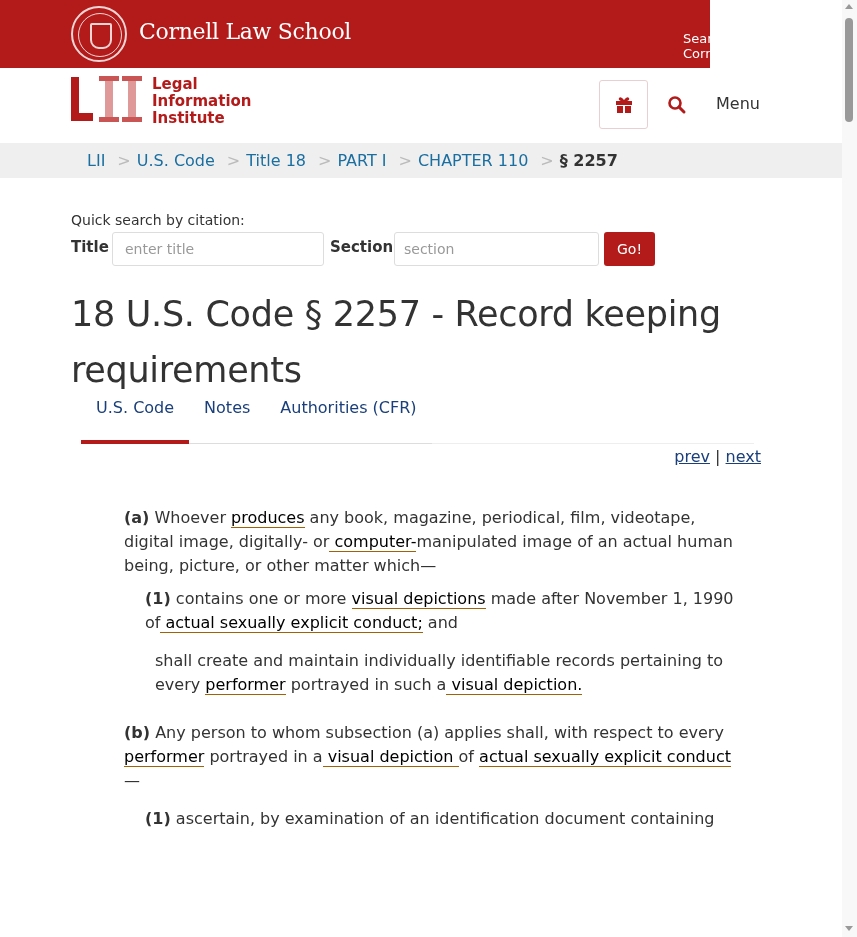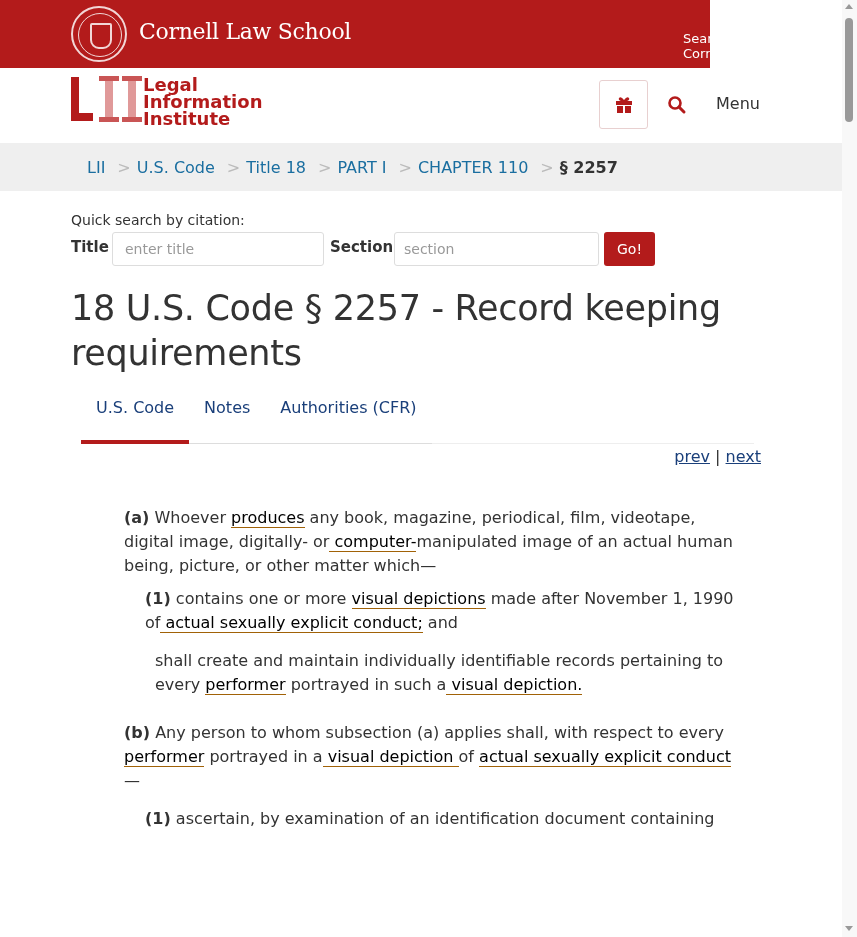--- a/index.html
+++ b/index.html
@@ -12,40 +12,40 @@
   .seal::after { content: ""; position: absolute; left: 17px; top: 15px; width: 18px; height: 22px; border: 2px solid #f2d6d6; border-radius: 2px 2px 9px 9px; }
   .school-name { position: absolute; left: 139px; top: 19px; font-family: "DejaVu Serif", serif; font-size: 22px; color: #fff; letter-spacing: -0.3px; }
   .search-cornell { position: absolute; left: 683px; top: 31px; font-size: 13px; color: #fff; }
 
   .lii-logo { position: absolute; left: 71px; top: 76px; display: flex; align-items: flex-start; }
   .lii-letters { position: relative; width: 72px; height: 46px; }
   .lii-L { position: absolute; left: 0; top: 1px; width: 8px; height: 44px; background: #b31b1b; }
   .lii-L2 { position: absolute; left: 0; top: 37px; width: 22px; height: 8px; background: #b31b1b; }
   .lii-I { position: absolute; top: 1px; width: 8px; height: 44px; background: #e09999; }
   .lii-Icap { position: absolute; height: 5px; width: 20px; background: #c95555; }
-  .lii-text { margin-left: 0; font-size: 18px; font-weight: bold; color: #b31b1b; line-height: 17px; margin-top: 0; }
+  .lii-text { margin-left: 9px; font-size: 15px; font-weight: bold; color: #b31b1b; line-height: 17px; margin-top: 0; }
 
   .gift-btn { position: absolute; left: 599px; top: 80px; width: 49px; height: 49px; border: 1px solid #e8d0d0; border-radius: 3px; display: flex; align-items: center; justify-content: center; background: #fff; }
   .search-btn { position: absolute; left: 664px; top: 92px; width: 26px; height: 26px; }
   .menu-btn { position: absolute; left: 716px; top: 94px; font-size: 16px; color: #333; }
 
-  .breadcrumb { position: absolute; left: 0; top: 143px; width: 842px; height: 48px; background: #efefef; display: flex; align-items: center; padding-left: 87px; font-size: 16px; }
+  .breadcrumb { position: absolute; left: 0; top: 143px; width: 842px; height: 35px; background: #efefef; display: flex; align-items: center; padding-left: 87px; font-size: 16px; }
   .breadcrumb a { color: #1a6ea0; text-decoration: none; }
   .breadcrumb .sep { color: #bbb; margin: 0 6px 0 12px; }
   .breadcrumb .current { font-weight: bold; color: #333; }
 
   .qs-label { position: absolute; left: 71px; top: 212px; font-size: 14px; color: #333; }
   .qs-title-lbl { position: absolute; left: 71px; top: 238px; font-size: 15px; font-weight: bold; color: #333; }
   .qs-title-input { position: absolute; left: 112px; top: 232px; width: 212px; height: 34px; border: 1px solid #ddd; border-radius: 3px; padding-left: 12px; font-size: 14px; font-family: "DejaVu Sans", sans-serif; color: #333; }
   .qs-sec-lbl { position: absolute; left: 330px; top: 238px; font-size: 15px; font-weight: bold; color: #333; }
   .qs-sec-input { position: absolute; left: 394px; top: 232px; width: 205px; height: 34px; border: 1px solid #ddd; border-radius: 3px; padding-left: 9px; font-size: 14px; font-family: "DejaVu Sans", sans-serif; color: #333; }
   input::placeholder { color: #999; }
   .go-btn { position: absolute; left: 604px; top: 232px; width: 51px; height: 34px; background: #b31b1b; color: #fff; border: none; border-radius: 3px; font-size: 14px; font-family: "DejaVu Sans", sans-serif; }
 
-  .page-title { position: absolute; left: 71px; top: 286px; width: 700px; font-size: 35px; font-weight: normal; line-height: 45px; color: #333; letter-spacing: -0.3px; }
+  .page-title { position: absolute; left: 71px; top: 286px; width: 700px; font-size: 35px; font-weight: normal; line-height: 56px; color: #333; letter-spacing: -0.3px; }
 
   .tabs { position: absolute; left: 81px; top: 388px; display: flex; }
   .tab { font-size: 16px; color: #1a3f7a; padding: 10px 15px 12px 15px; border-bottom: 2px solid #ddd; cursor: pointer; }
   .tab.active { border-bottom: 4px solid #b31b1b; padding-bottom: 10px; }
   .tab-fill { width: 322px; border-bottom: 1px solid #eee; }
 
   .pager { position: absolute; right: 96px; top: 447px; font-size: 16px; color: #333; }
   .pager a { color: #1a3f7a; text-decoration: underline; }
 
   .content { position: absolute; left: 124px; top: 506px; width: 612px; font-size: 16px; line-height: 24px; color: #333; }

